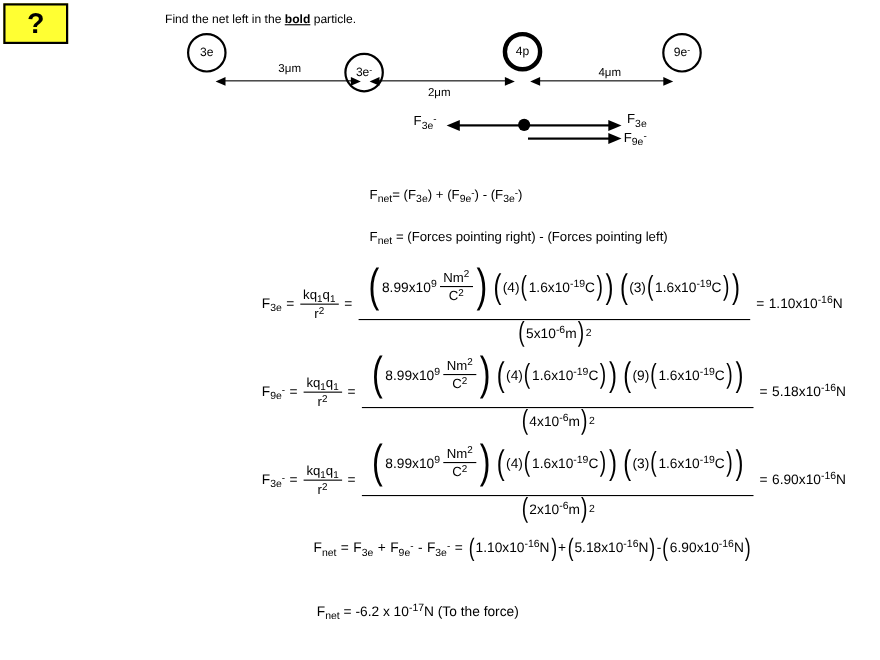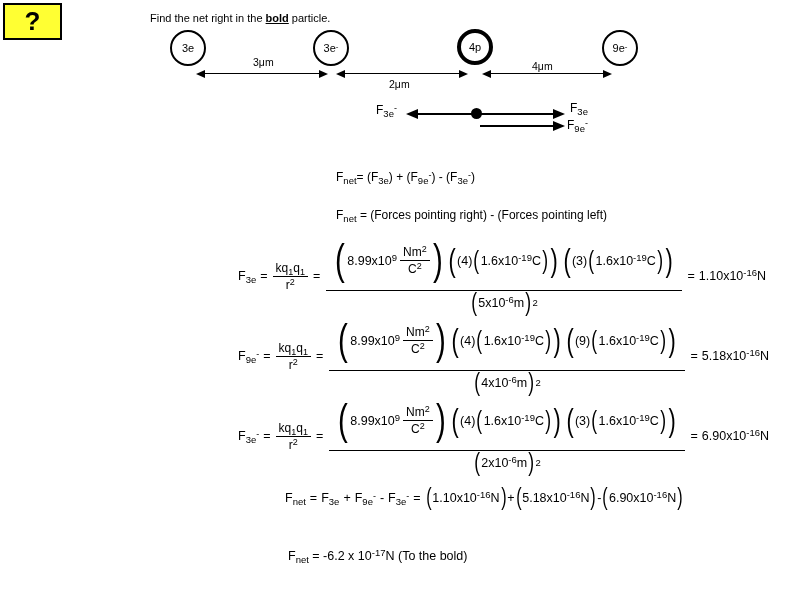--- a/index.html
+++ b/index.html
@@ -77,38 +77,38 @@
   .sum{left:285px;top:483px;height:30px;display:flex;align-items:center;font-size:12.5px;white-space:pre;}
   .final{left:288px;top:549px;font-size:12.5px;white-space:pre;}
 </style>
 </head>
 <body>
 
 <div class="a helpbox">
   <span>?</span>
 </div>
 
-<div class="a title"><span>Find the net right in the </span><span class="bu">bold</span><span> particle.</span></div>
+<div class="a title"><span>Find the net left in the </span><span class="bu">bold</span><span> particle.</span></div>
 
 <div class="a circle" style="left:170px;top:30px;">
   <span><span>3e</span><sup class="cn"></sup></span>
 </div>
-<div class="a circle" style="left:313px;top:30px;">
+<div class="a circle" style="left:313px;top:48px;">
   <span><span>3e</span><sup class="cn">-</sup></span>
 </div>
 <div class="a circle bold" style="left:457px;top:29px;">
   <span><span>4p</span><sup class="cn"></sup></span>
 </div>
 <div class="a circle" style="left:602px;top:30px;">
   <span><span>9e</span><sup class="cn">-</sup></span>
 </div>
 
 <span class="a dlabel" style="left:253px;top:56px;">3μm</span>
 <span class="a dlabel" style="left:389px;top:78px;">2μm</span>
-<span class="a dlabel" style="left:532px;top:60px;">4μm</span>
+<span class="a dlabel" style="left:544px;top:60px;">4μm</span>
 
 <div class="a darrow" style="left:196px;top:69px;width:132px;">
   <span class="tl"></span>
   <span class="dline"></span>
   <span class="tr"></span>
 </div>
 <div class="a darrow" style="left:336px;top:69px;width:132px;">
   <span class="tl"></span>
   <span class="dline"></span>
   <span class="tr"></span>
@@ -297,13 +297,13 @@
   <span>+</span>
   <span class="bp ps">(</span>
   <span><span>5.18x10</span><sup class="e">-16</sup><span>N</span></span>
   <span class="bp ps">)</span>
   <span>-</span>
   <span class="bp ps">(</span>
   <span><span>6.90x10</span><sup class="e">-16</sup><span>N</span></span>
   <span class="bp ps">)</span>
 </div>
 
-<div class="a final"><span>F</span><sub class="s">net</sub><span> = -6.2 x 10</span><sup class="e">-17</sup><span>N (To the bold)</span></div>
+<div class="a final"><span>F</span><sub class="s">net</sub><span> = -6.2 x 10</span><sup class="e">-17</sup><span>N (To the force)</span></div>
 
 </body></html>

